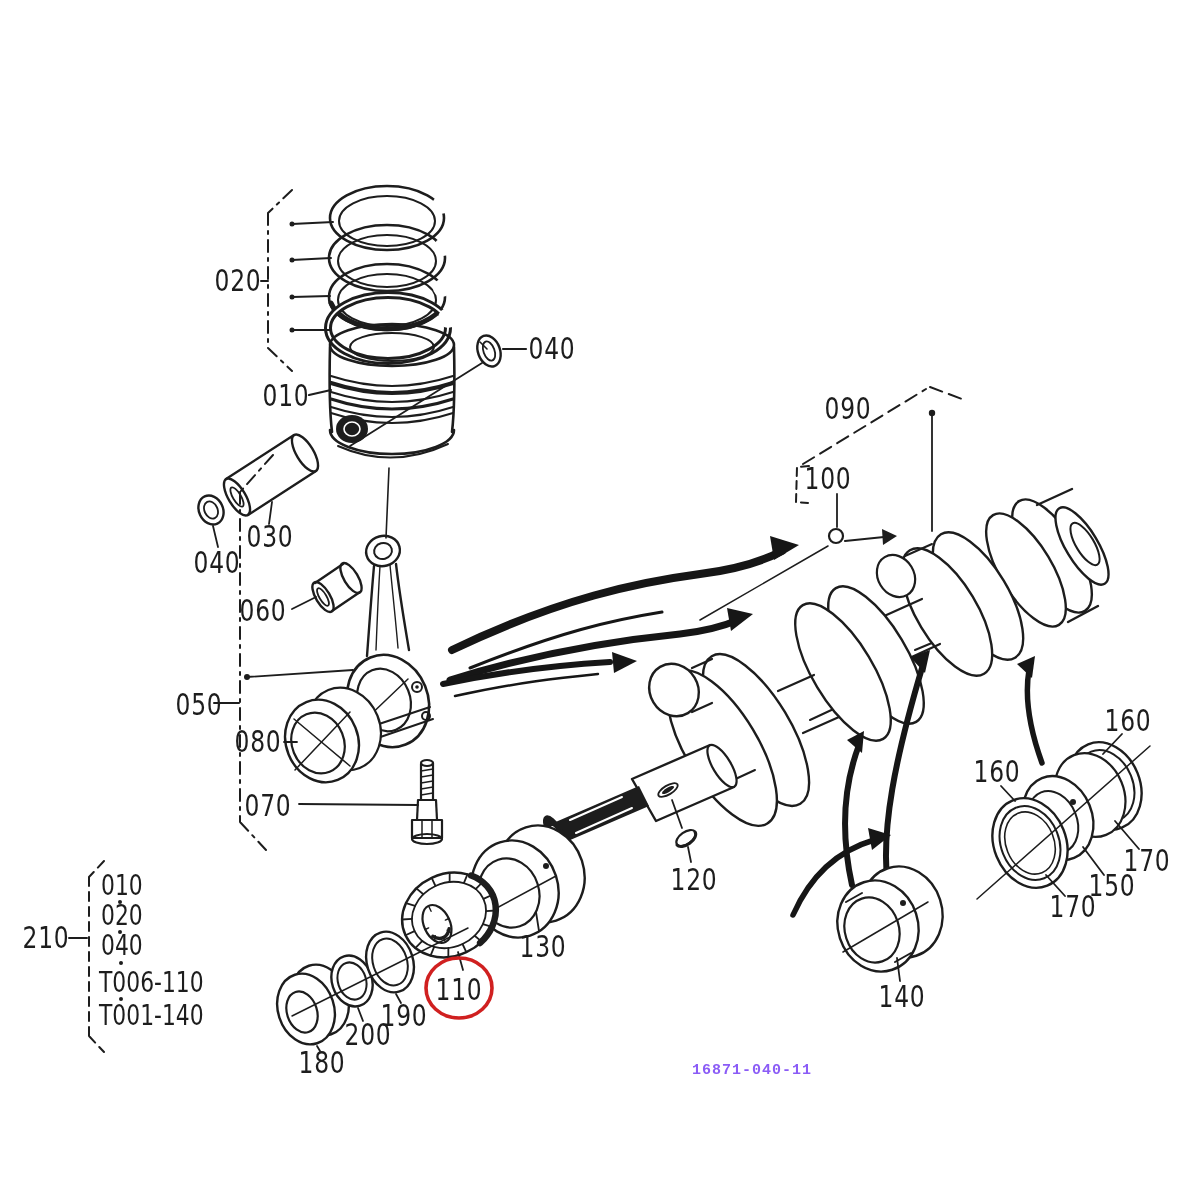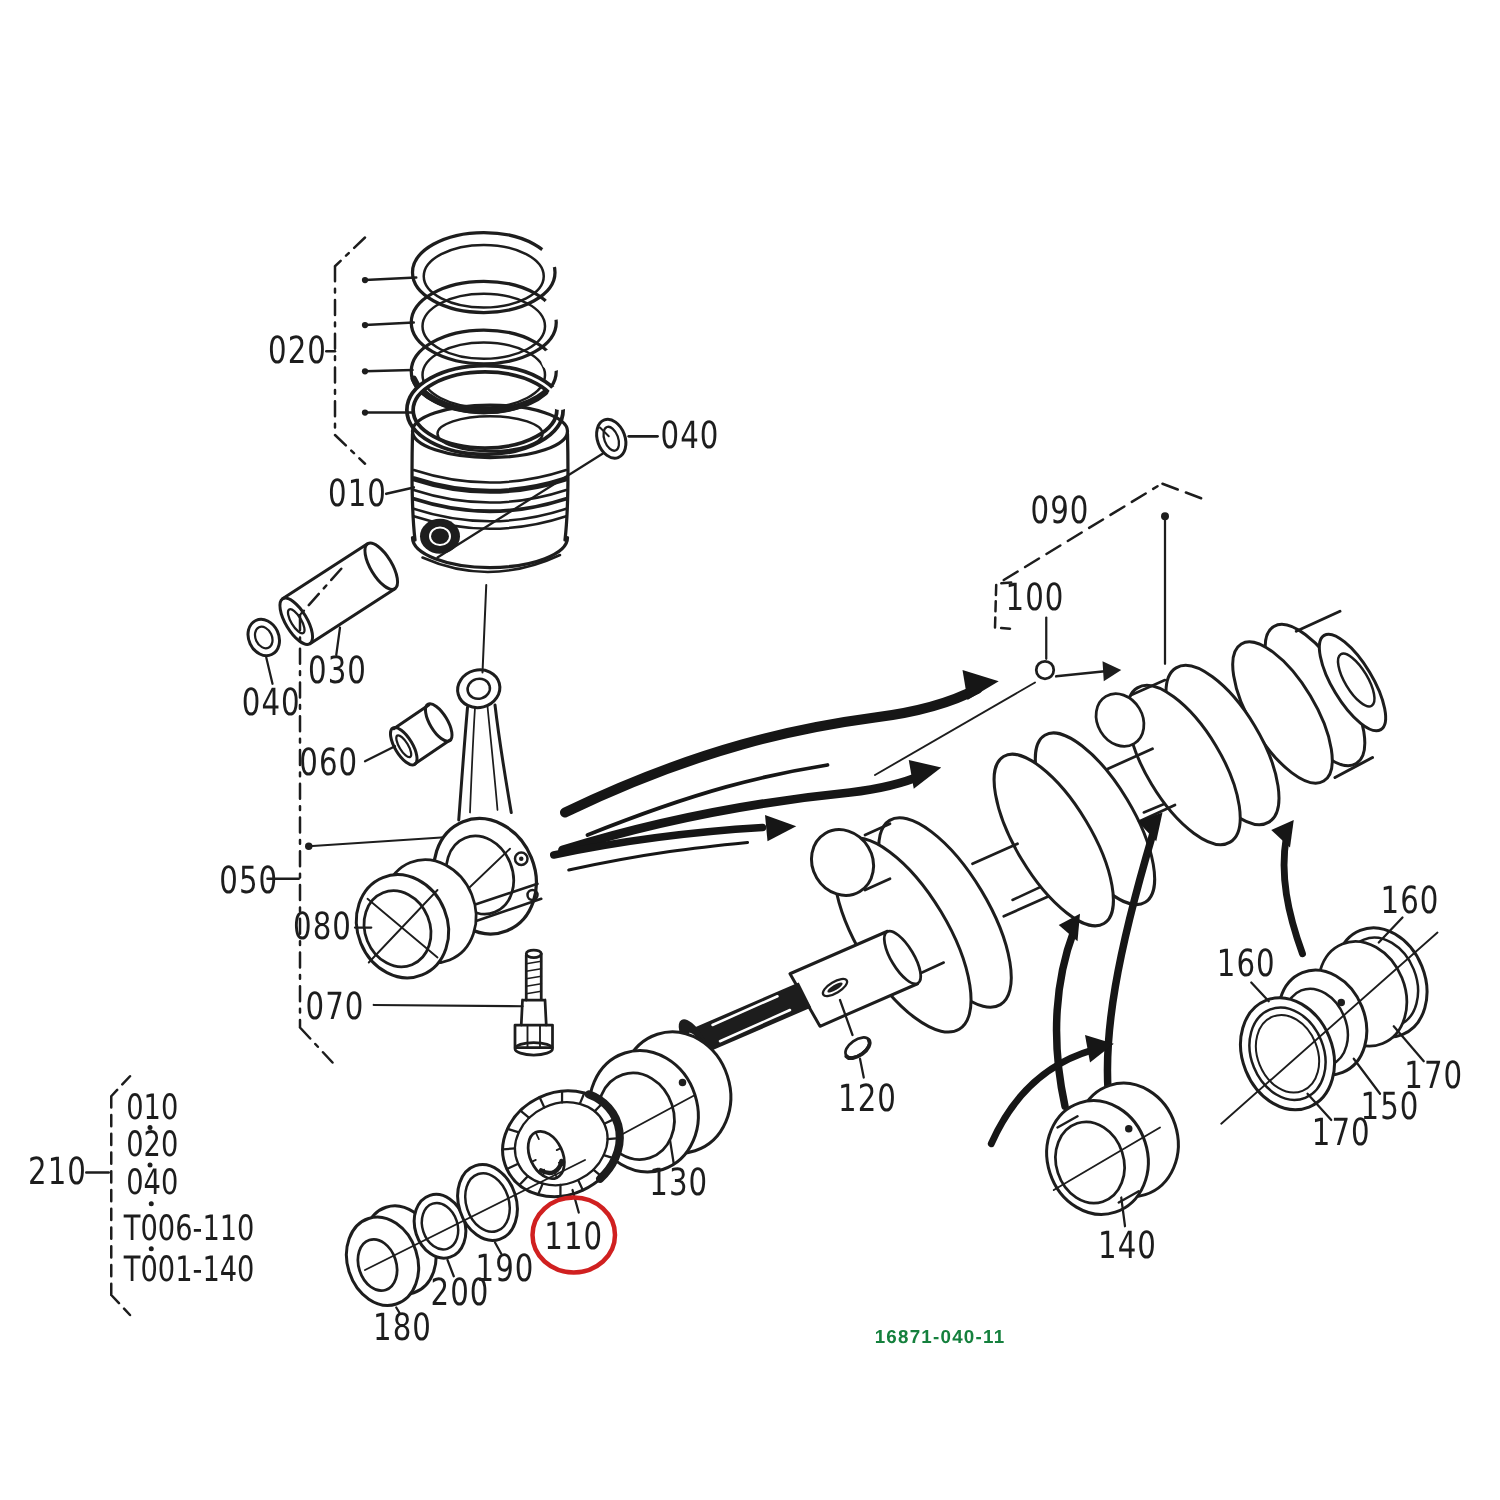--- a/index.html
+++ b/index.html
@@ -3,21 +3,21 @@
 <meta charset="utf-8">
 <style>
   html,body{margin:0;padding:0;background:#ffffff;}
   #stage{position:relative;width:1200px;height:1200px;background:#ffffff;overflow:hidden;
          font-family:"DejaVu Sans", sans-serif;}
   #art{position:absolute;left:0;top:0;}
   .callout{position:absolute;color:#1d1d1d;font-size:30px;font-weight:500;letter-spacing:1px;
            transform:translate(-50%,-50%) scaleX(0.78);white-space:nowrap;line-height:1;}
   .ref-item{position:absolute;color:#1d1d1d;font-size:28px;font-weight:500;letter-spacing:0px;
             transform:translateY(-50%) scaleX(0.78);transform-origin:left center;white-space:nowrap;line-height:1;}
-  .drawing-number{position:absolute;color:#15803d;font-family:Liberation Sans, sans-serif;
+  .drawing-number{position:absolute;color:#8b5cf6;font-family:Liberation Mono, monospace;
             font-size:15px;font-weight:bold;letter-spacing:1px;transform:translate(-50%,-50%);}
 </style>
 </head>
 <body>
 
 <div id="stage">
 
 <svg id="art" width="1200" height="1200" viewBox="0 0 1200 1200" fill="none" stroke="#1d1d1d" stroke-width="2.2" stroke-linecap="round" stroke-linejoin="round">
 
   <g>

